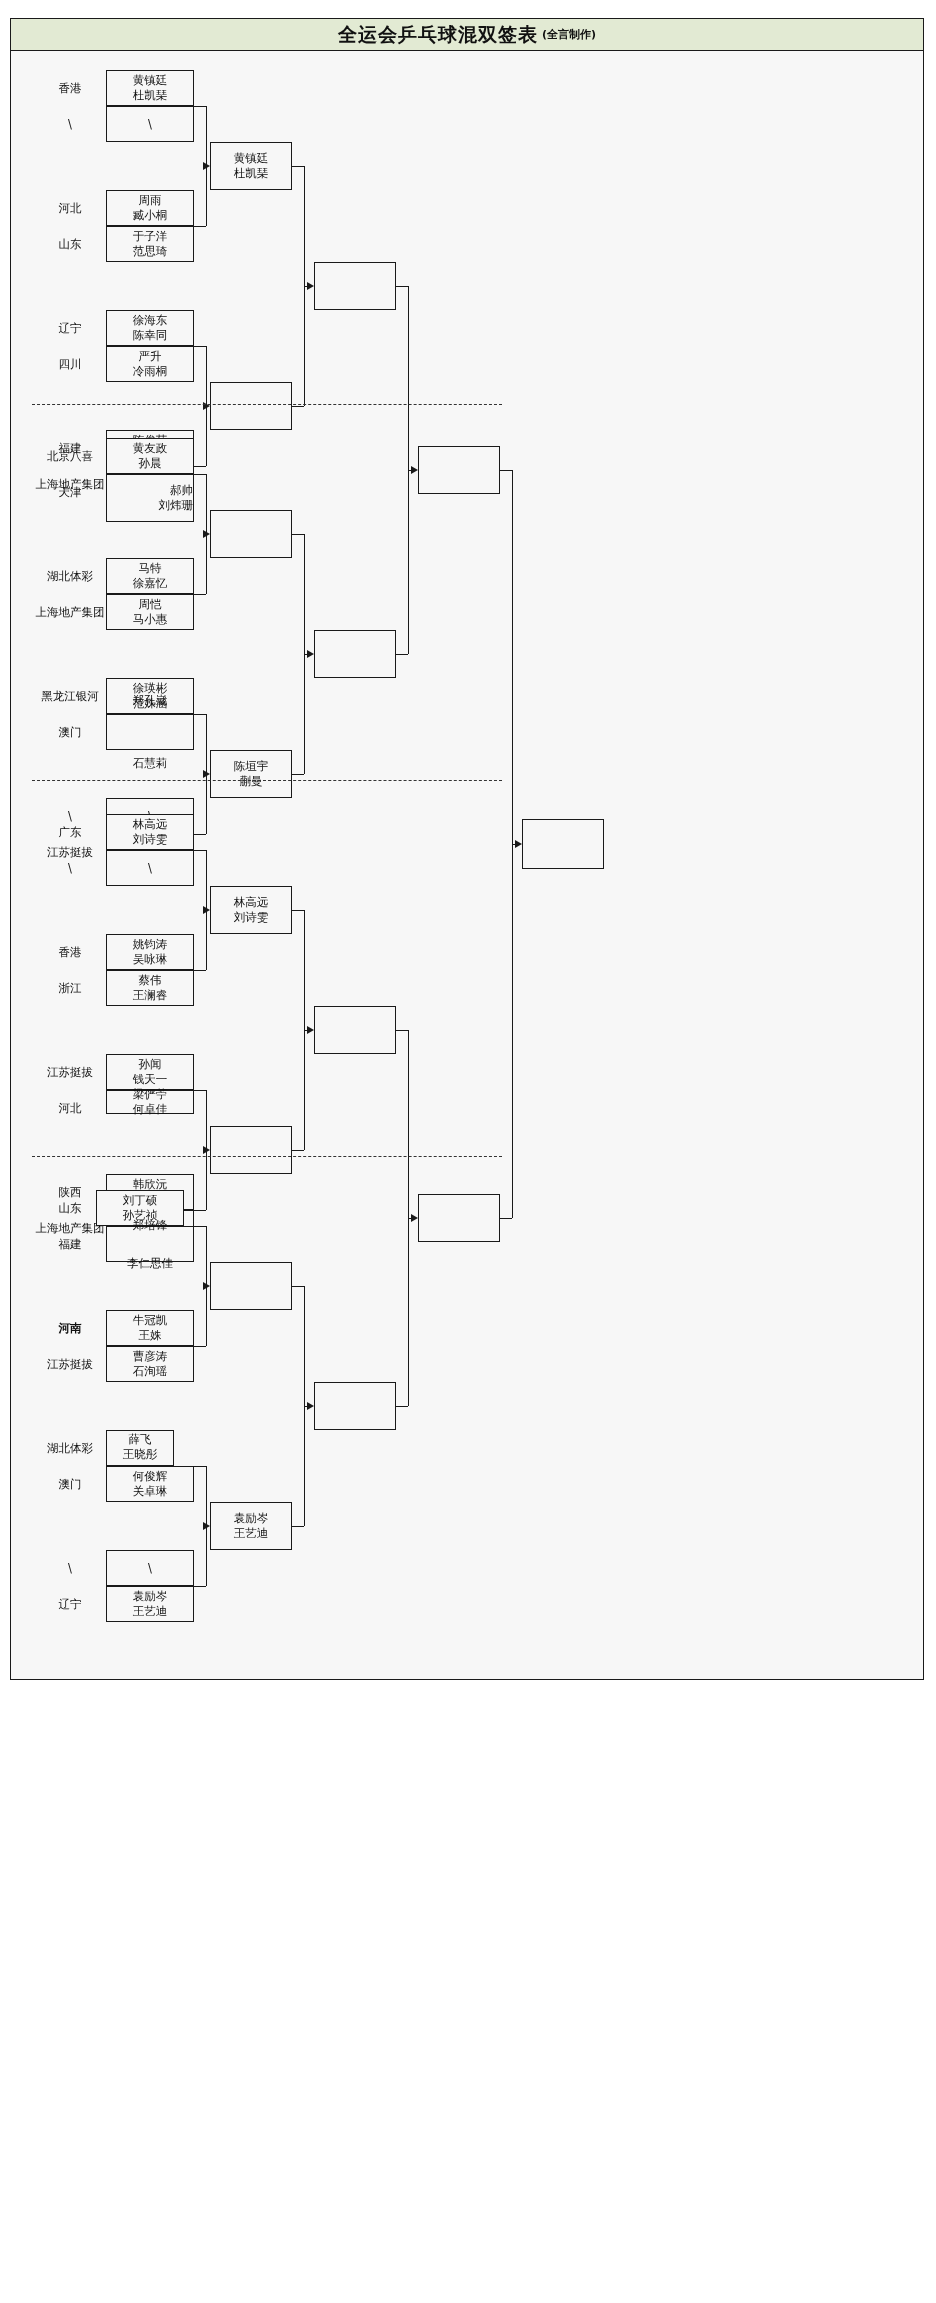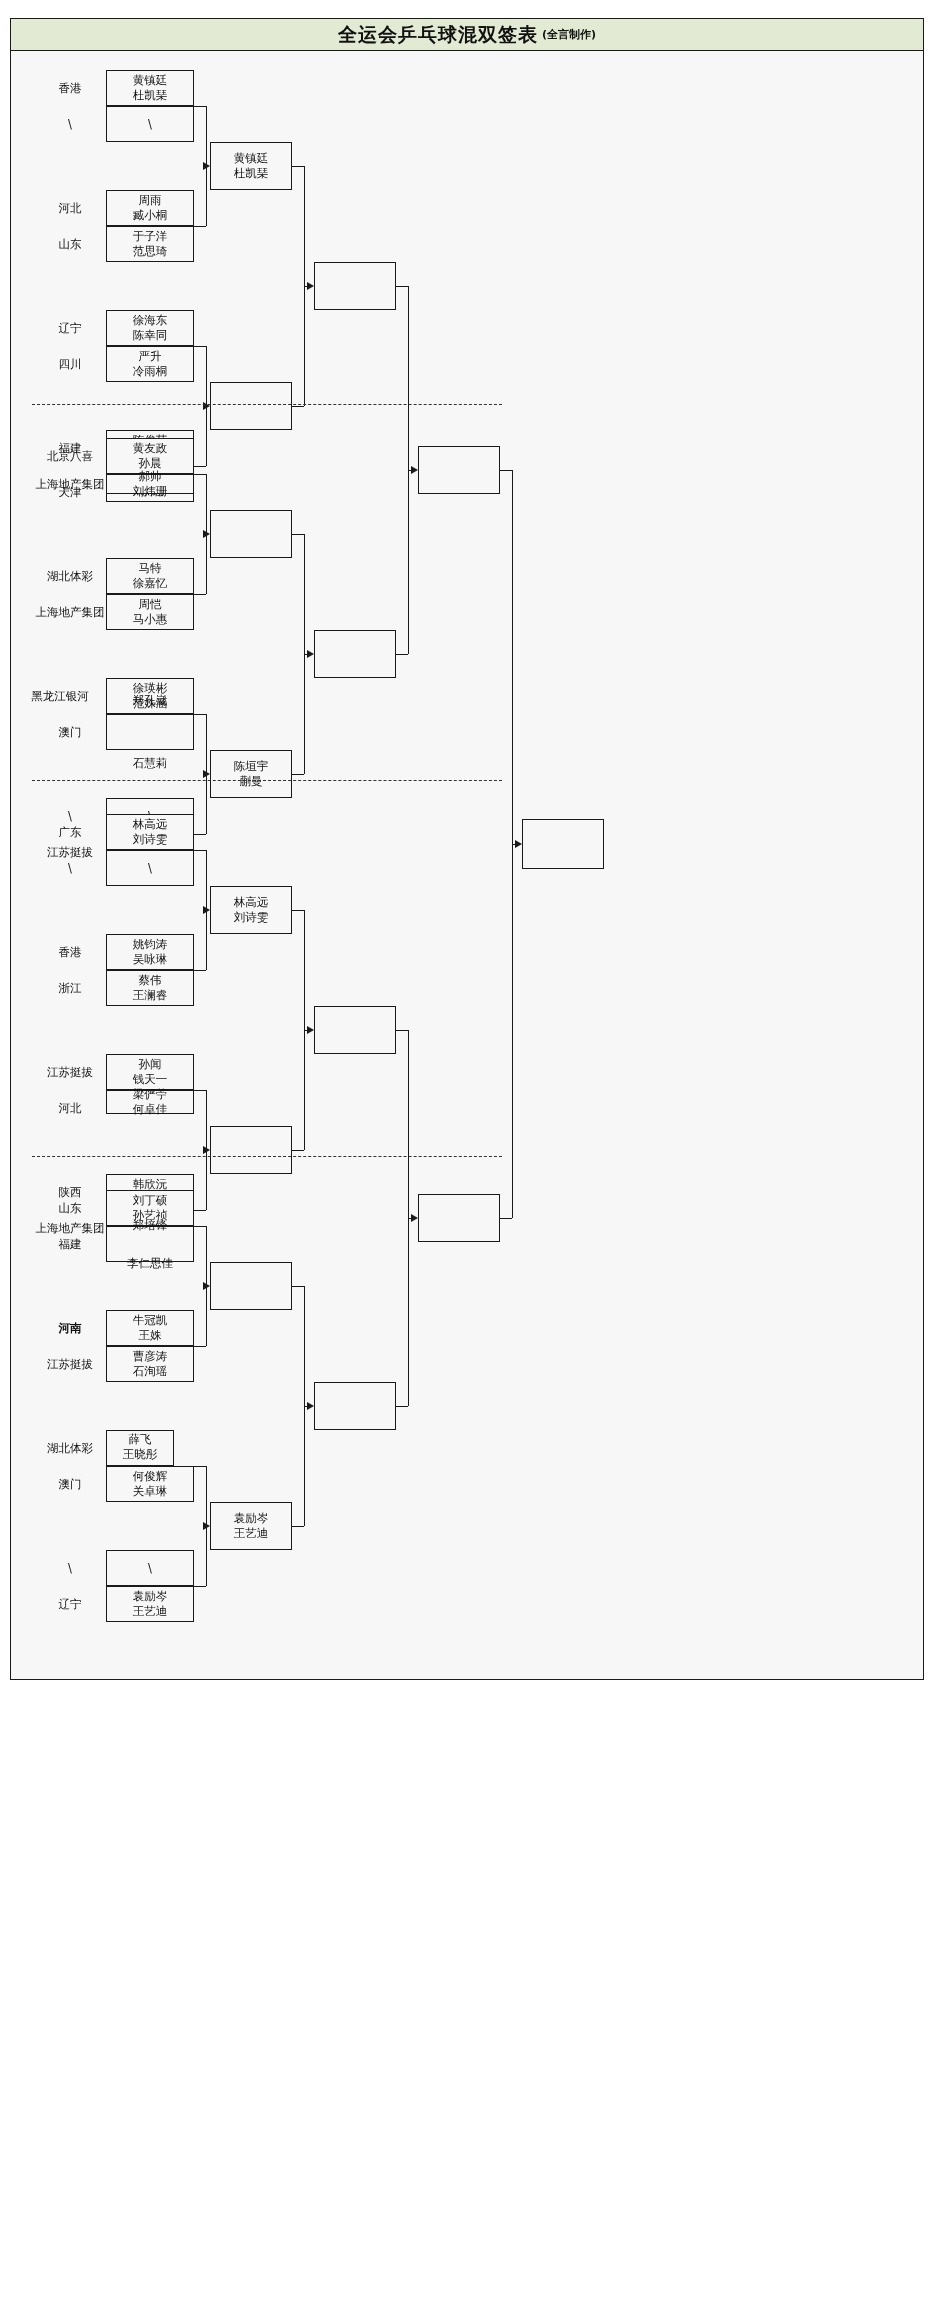--- a/index.html
+++ b/index.html
@@ -102,40 +102,40 @@
       <div class="ln lnh" style="left: 292px; top: 166px; width: 12px; height: 1px;"></div>
       <div class="ln lnh" style="left: 292px; top: 406px; width: 12px; height: 1px;"></div>
       <div class="ln lnv" style="left: 304px; top: 166px; width: 1px; height: 240px;"></div>
       <div class="ln lnh" style="left: 304px; top: 286px; width: 3px; height: 1px;"></div>
       <div class="arw" style="left: 307px; top: 281.5px;"></div>
       <div class="box" style="left: 106px; top: 438px; width: 88px; height: 36px;">
         <span>黄友政</span>
         <span>孙晨</span>
       </div>
       <div class="lbl" style="left: 70px; top: 456px;">北京八喜</div>
-      <div class="box" style="left: 106px; top: 474px; width: 88px; height: 20px;">
+      <div class="box" style="left: 106px; top: 474px; width: 88px; height: 48px; align-items: flex-end;">
         <span>郝帅</span>
         <span>刘炜珊</span>
       </div>
       <div class="lbl" style="left: 70px; top: 492px;">天津</div>
       <div class="box" style="left: 106px; top: 558px; width: 88px; height: 36px;">
         <span>马特</span>
         <span>徐嘉忆</span>
       </div>
       <div class="lbl" style="left: 70px; top: 576px;">湖北体彩</div>
       <div class="box" style="left: 106px; top: 594px; width: 88px; height: 36px;">
         <span>周恺</span>
         <span>马小惠</span>
       </div>
       <div class="lbl" style="left: 70px; top: 612px;">上海地产集团</div>
       <div class="box" style="left: 106px; top: 678px; width: 88px; height: 36px;">
         <span>徐瑛彬</span>
         <span>范姝涵</span>
       </div>
-      <div class="lbl" style="left: 60px; top: 696px;">黑龙江银河</div>
+      <div class="lbl" style="left: 70px; top: 696px;">黑龙江银河</div>
       <div class="box" style="left: 106px; top: 714px; width: 88px; height: 36px; gap: 48px;">
         <span>郑孔崴</span>
         <span>石慧莉</span>
       </div>
       <div class="lbl" style="left: 70px; top: 732px;">澳门</div>
       <div class="box" style="left: 106px; top: 798px; width: 88px; height: 36px;">
         <span>\</span>
       </div>
       <div class="lbl" style="left: 70px; top: 816px;">\</div>
       <div class="box" style="left: 106px; top: 834px; width: 88px; height: 36px;">
@@ -225,21 +225,21 @@
       <div class="ln lnh" style="left: 203px; top: 1150px; width: 3px; height: 1px;"></div>
       <div class="arw" style="left: 203px; top: 1145.5px;"></div>
       <div class="box" style="left: 314px; top: 1006px; width: 82px; height: 48px;">
         <span></span>
       </div>
       <div class="ln lnh" style="left: 292px; top: 910px; width: 12px; height: 1px;"></div>
       <div class="ln lnh" style="left: 292px; top: 1150px; width: 12px; height: 1px;"></div>
       <div class="ln lnv" style="left: 304px; top: 910px; width: 1px; height: 240px;"></div>
       <div class="ln lnh" style="left: 304px; top: 1030px; width: 3px; height: 1px;"></div>
       <div class="arw" style="left: 307px; top: 1025.5px;"></div>
-      <div class="box" style="left: 106px; top: 1190px; width: 88px; height: 36px;">
+      <div class="box" style="left: 96px; top: 1190px; width: 88px; height: 36px;">
         <span>刘丁硕</span>
         <span>孙艺祯</span>
       </div>
       <div class="lbl" style="left: 70px; top: 1208px;">山东</div>
       <div class="box" style="left: 106px; top: 1226px; width: 88px; height: 36px; gap: 23px;">
         <span>郑培锋</span>
         <span>李仁思佳</span>
       </div>
       <div class="lbl" style="left: 70px; top: 1244px;">福建</div>
       <div class="box" style="left: 106px; top: 1310px; width: 88px; height: 36px;">

